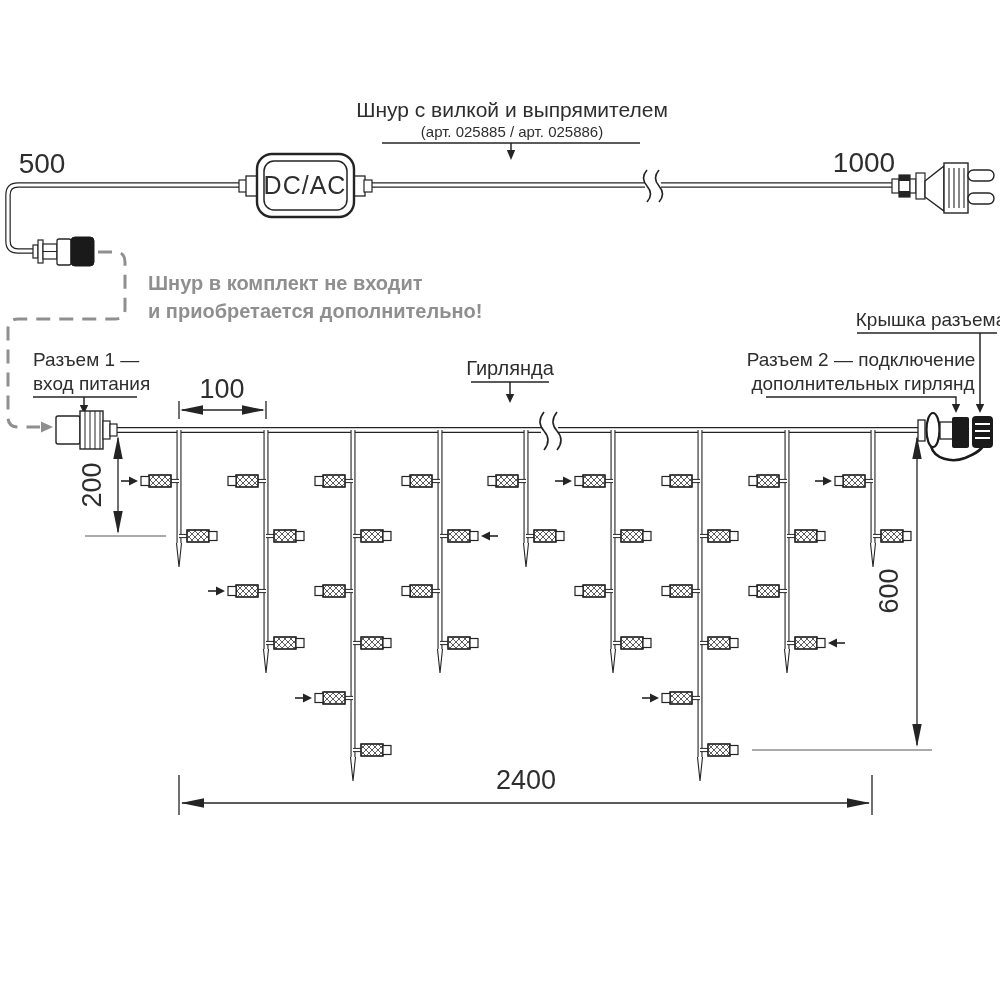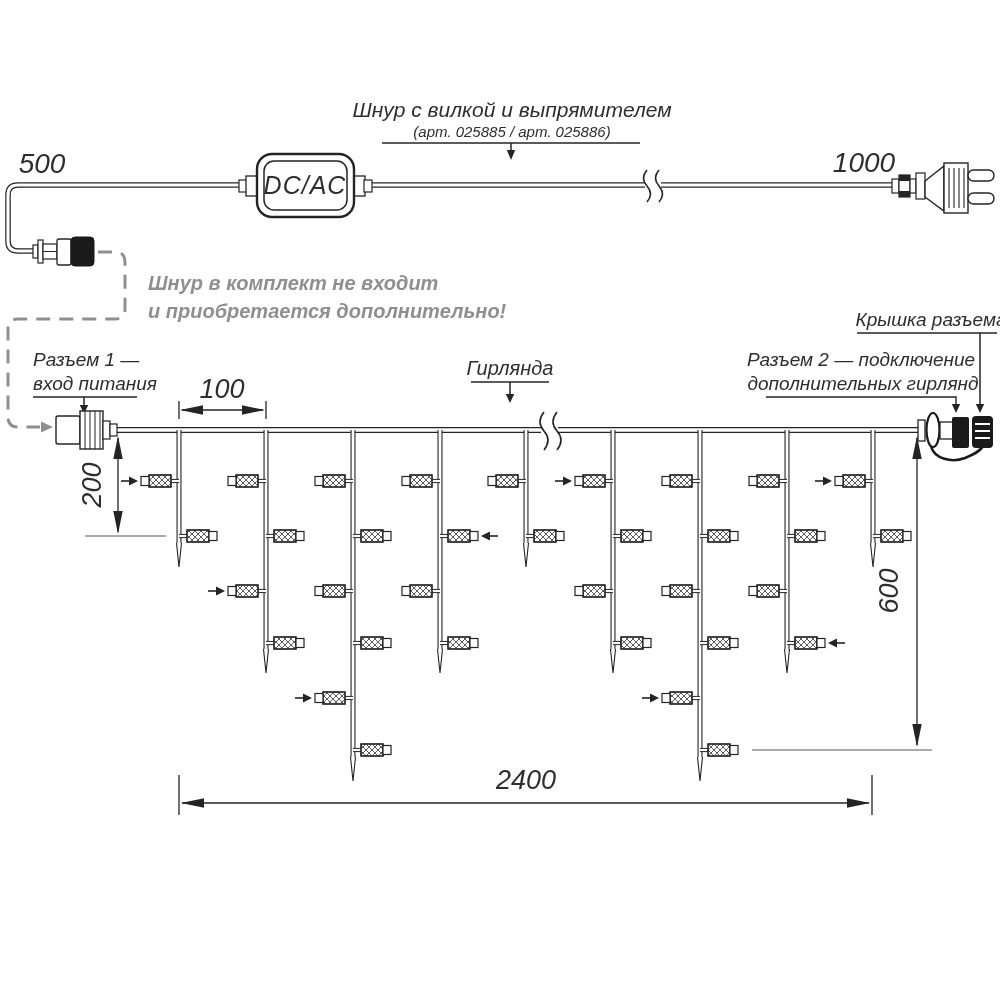--- a/index.html
+++ b/index.html
@@ -1,16 +1,16 @@
 <!DOCTYPE html>
 <html><head>
 <meta charset="utf-8">
 <style>
   html,body{margin:0;padding:0;background:#ffffff;}
-  .stage{width:1000px;height:1000px;position:relative;background:#fff;overflow:hidden;font-style:italic;}
+  .stage{width:1000px;height:1000px;position:relative;background:#fff;overflow:hidden;}
   svg{display:block;}
   text{font-family:"Liberation Sans", sans-serif; fill:#2e2e2e;}
   .lbl{font-size:19px;}
   .lbl20{font-size:20px;}
   .dim{font-size:27px;}
   .big{font-size:28px;}
   .title{font-size:21px;}
   .sub{font-size:15px;}
   .note{font-size:20px; font-weight:600; fill:#8f8f8f;}
   .dcac{font-size:25px; letter-spacing:1px;}

